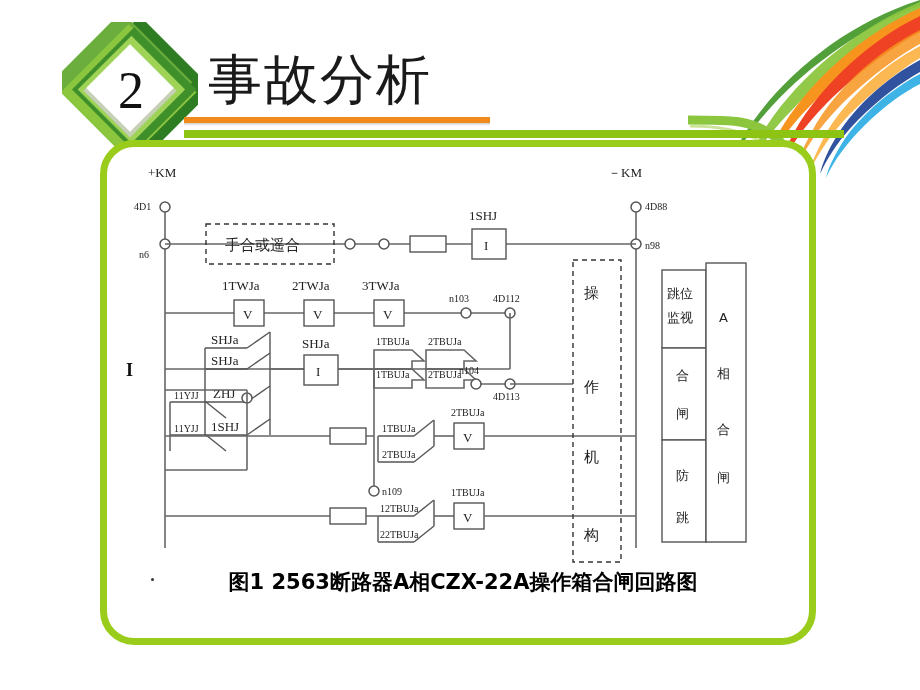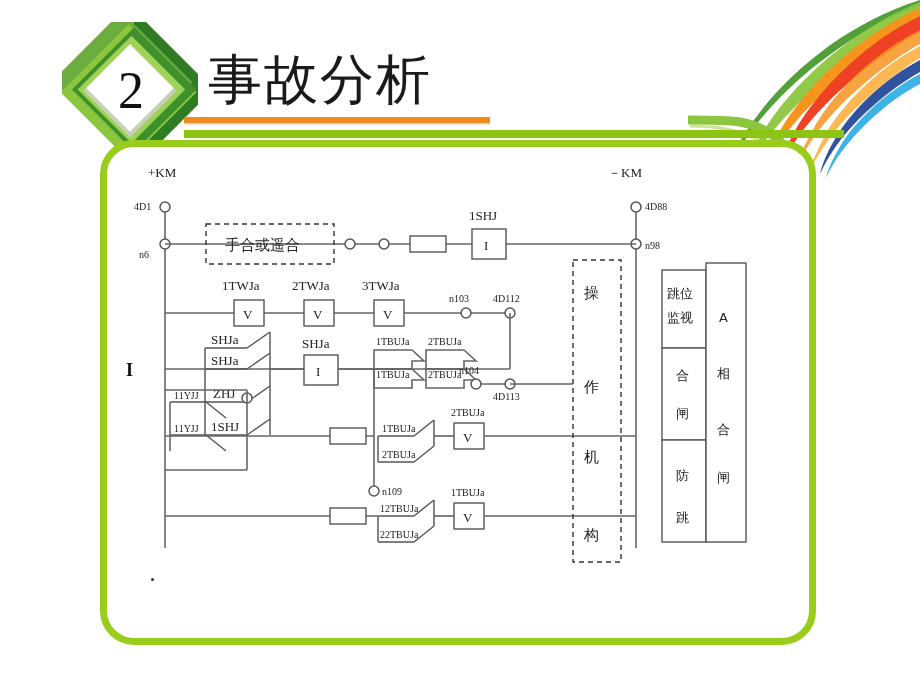--- a/index.html
+++ b/index.html
@@ -259,14 +259,15 @@
       <text class="lbl-cn-sm" x="599" y="284">合</text>
       <text class="lbl-cn-sm" x="599" y="332">闸</text>
     </g>
 
     <text x="8" y="226" style="font-size:18px;font-weight:bold;fill:#111;">I</text>
 
   </svg>
   </div>
 
   <div class="dot-mark"></div>
+  <div class="caption">图1  2563断路器A相CZX-22A操作箱合闸回路图</div>
 
 </div>
 
 </body></html>

